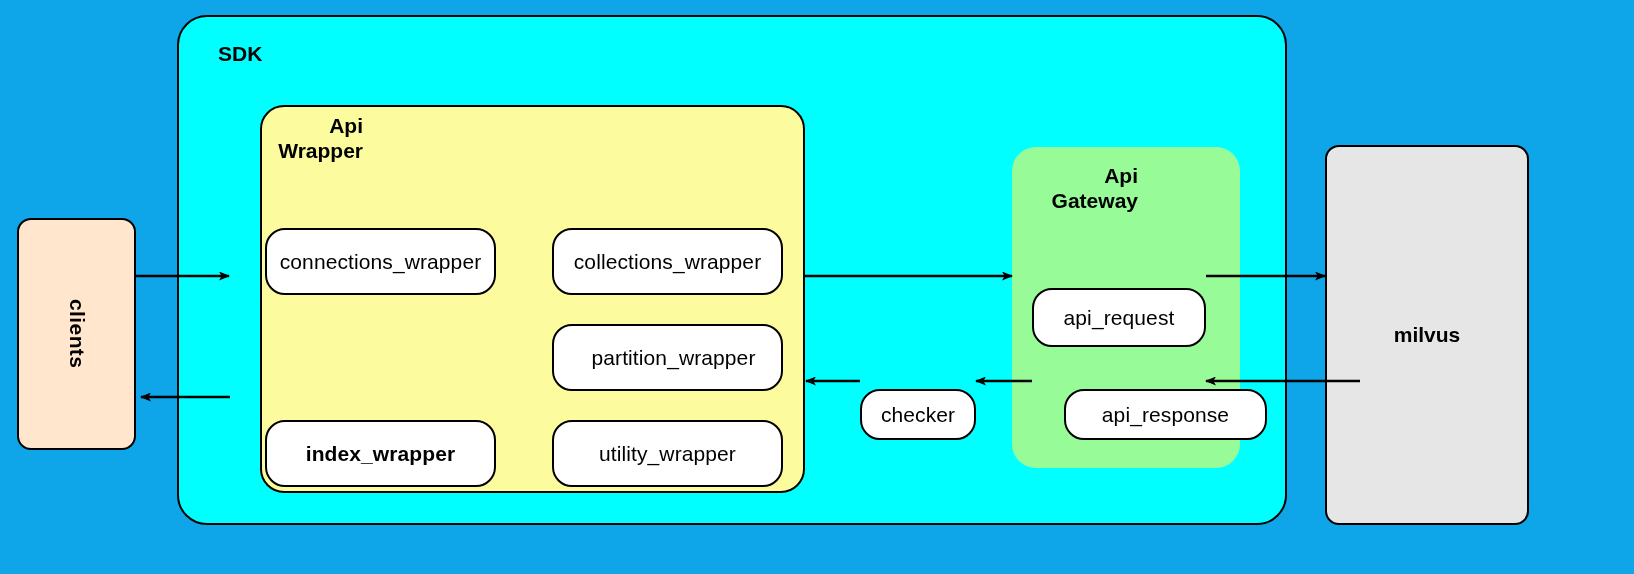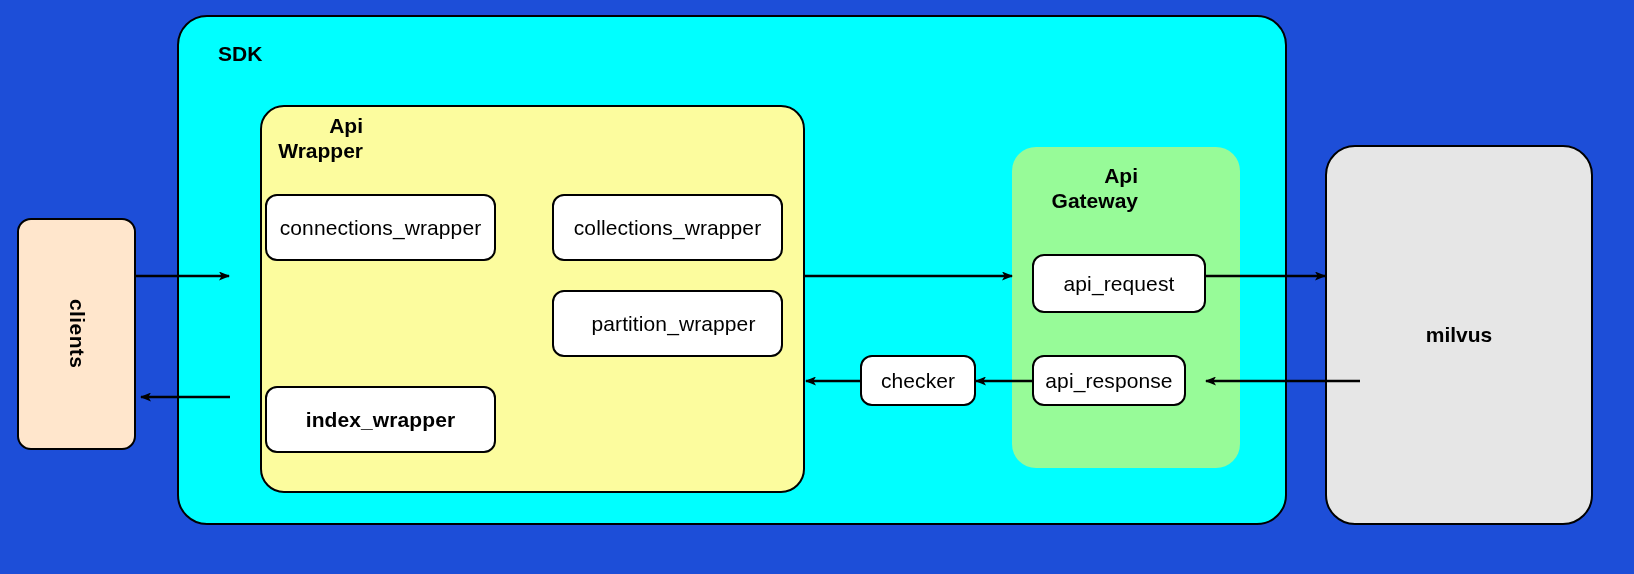--- a/index.html
+++ b/index.html
@@ -9,45 +9,46 @@
     background: #ffffff;
   }
   body {
     font-family: "Liberation Sans", sans-serif;
     -webkit-font-smoothing: antialiased;
   }
   #canvas {
     position: relative;
     width: 1634px;
     height: 574px;
-    background: #1d4ed8;
+    background: #0ea5e9;
     overflow: hidden;
   }
 
   
   .node {
     position: absolute;
     box-sizing: border-box;
     border: 2px solid #000000;
     display: flex;
     align-items: center;
     justify-content: center;
     color: #000000;
   }
 
   .container-node {
     border-radius: 26px;
   }
 
   .leaf-node {
     background: #ffffff;
-    border-radius: 12px;
+    border-radius: 20px;
     font-size: 21px;
     font-weight: 400;
     letter-spacing: 0.1px;
+    margin-top: 34px;
   }
 
   
   #sdk-container {
     left: 177px;
     top: 15px;
     width: 1110px;
     height: 510px;
     background: #00ffff;
     border-radius: 30px;
@@ -96,40 +97,40 @@
   #clients-label {
     font-size: 21px;
     font-weight: bold;
     writing-mode: vertical-rl;
     text-orientation: mixed;
     letter-spacing: 0.4px;
   }
   #milvus-box {
     left: 1325px;
     top: 145px;
-    width: 268px;
+    width: 204px;
     height: 380px;
     background: #e6e6e6;
-    border-radius: 30px;
+    border-radius: 14px;
   }
   #milvus-label {
     font-size: 21px;
     font-weight: bold;
   }
 
   
   #connections-wrapper { left: 265px; top: 194px; width: 231px; height: 67px; }
   #schema-wrapper      { left: 265px; top: 290px; width: 231px; height: 67px; }
   #index-wrapper       { left: 265px; top: 386px; width: 231px; height: 67px; font-weight: bold; }
   #collections-wrapper { left: 552px; top: 194px; width: 231px; height: 67px; }
   #partition-wrapper   { left: 552px; top: 290px; width: 231px; height: 67px; padding-left: 12px; }
   #utility-wrapper     { left: 552px; top: 386px; width: 231px; height: 67px; }
 
   #api-request-box  { left: 1032px; top: 254px; width: 174px; height: 59px; }
-  #api-response-box { left: 1032px; top: 355px; width: 154px; height: 51px; }
+  #api-response-box { left: 1064px; top: 355px; width: 203px; height: 51px; }
   #checker-box      { left: 860px; top: 355px; width: 116px; height: 51px; }
 
   
   #arrow-layer {
     position: absolute;
     left: 0;
     top: 0;
     width: 1634px;
     height: 574px;
     pointer-events: none;
@@ -163,20 +164,23 @@
     <span>connections_wrapper</span>
   </div>
   <div class="node leaf-node" id="collections-wrapper">
     <span>collections_wrapper</span>
   </div>
   <div class="node leaf-node" id="partition-wrapper">
     <span>partition_wrapper</span>
   </div>
   <div class="node leaf-node" id="index-wrapper">
     <span>index_wrapper</span>
+  </div>
+  <div class="node leaf-node" id="utility-wrapper">
+    <span>utility_wrapper</span>
   </div>
 
   <div class="node leaf-node" id="api-request-box">
     <span>api_request</span>
   </div>
   <div class="node leaf-node" id="api-response-box">
     <span>api_response</span>
   </div>
 
   <div class="node leaf-node" id="checker-box">

